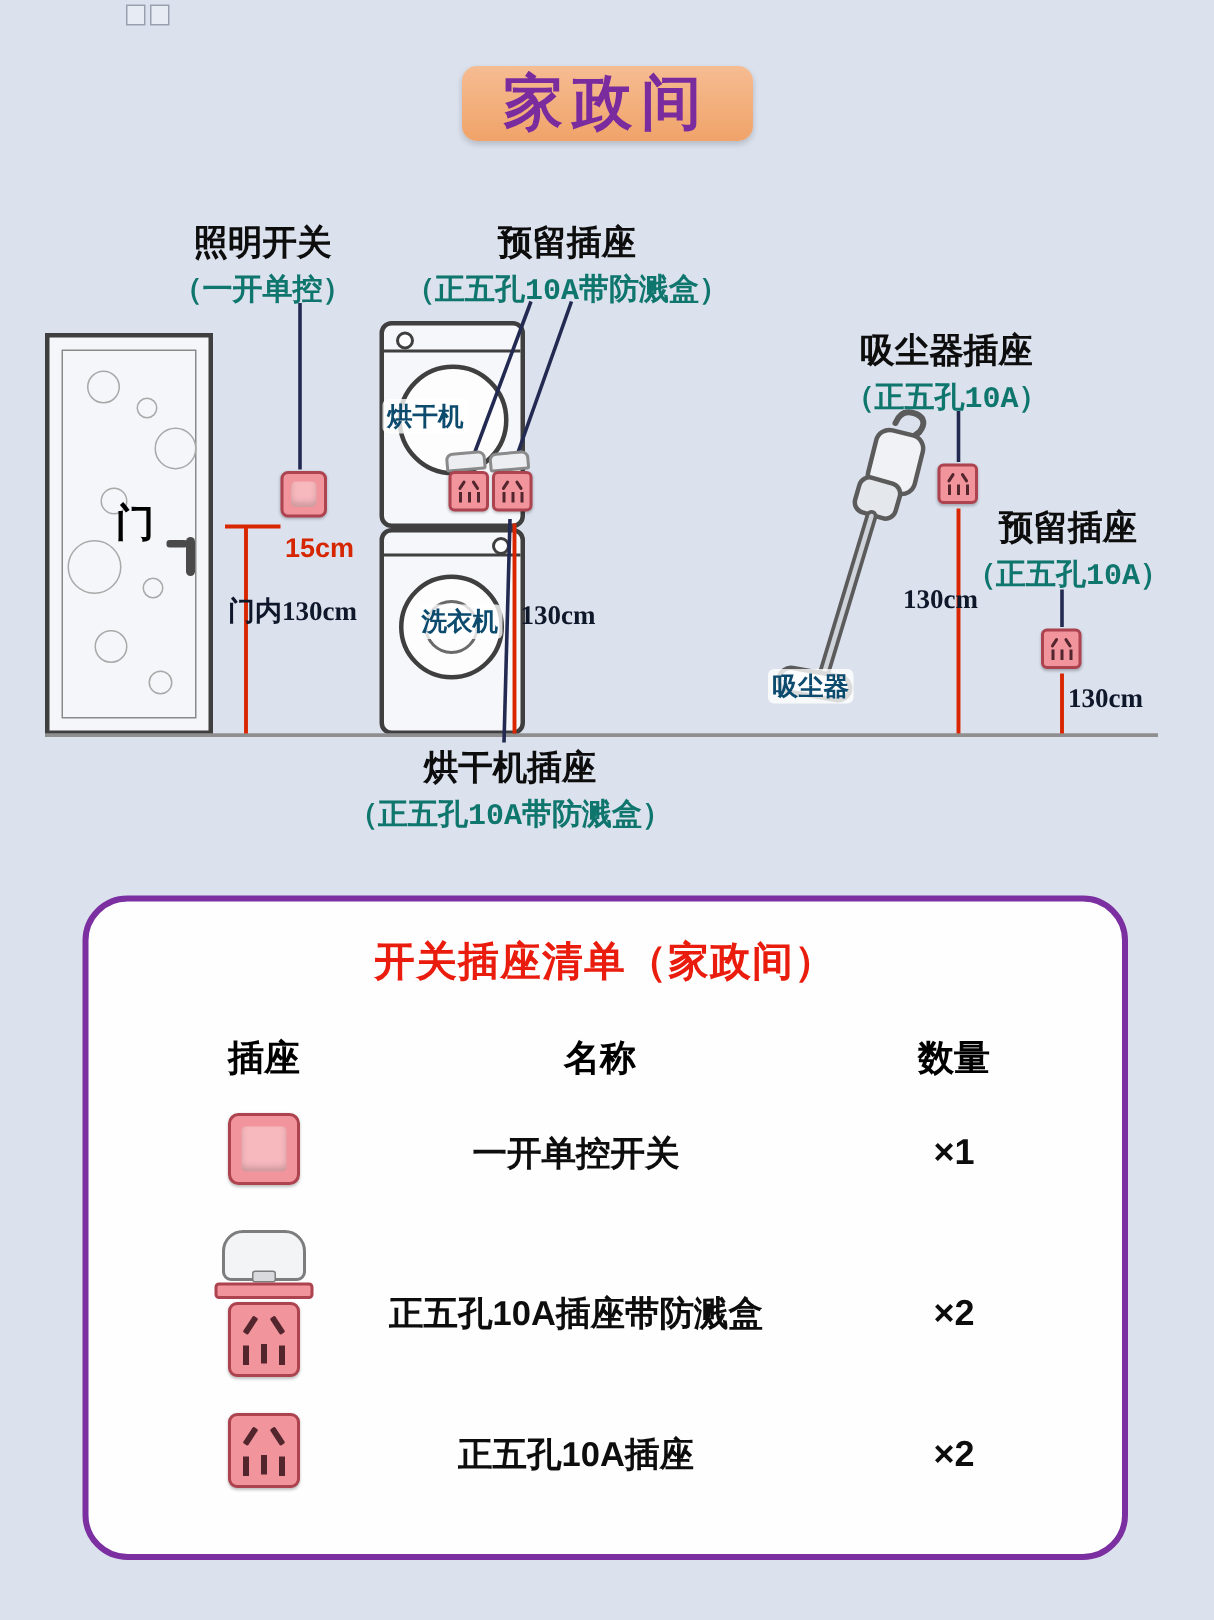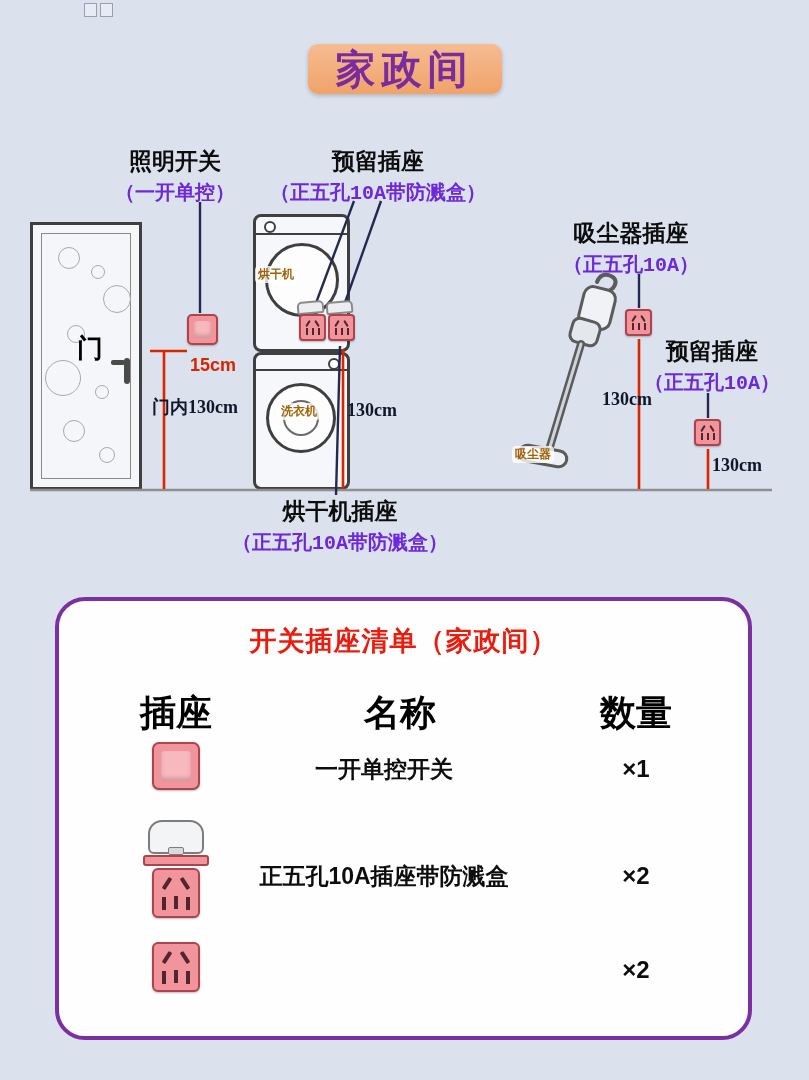--- a/index.html
+++ b/index.html
@@ -27,21 +27,21 @@
   .knob{position:absolute;right:9px;top:133px;width:6px;height:26px;background:#4a4a4a;border-radius:3px;}
   .knob::after{content:"";position:absolute;left:-13px;top:2px;width:14px;height:5px;background:#4a4a4a;border-radius:2px;}
 
   
   .appliance{position:absolute;width:97px;height:138px;border:3px solid #3f3f3f;border-radius:8px;
     background:#f6f7fa;box-sizing:border-box;z-index:2;}
   .appliance .strip{position:absolute;left:0;right:0;border-top:2px solid #3f3f3f;}
   .appliance .dot{position:absolute;border:2px solid #3f3f3f;border-radius:50%;background:#fff;}
   .drum{position:absolute;border:3px solid #3f3f3f;border-radius:50%;background:#fdfdfe;box-sizing:border-box;}
   .drum.inner::after{content:"";position:absolute;inset:14px;border:2px solid #6a6a6a;border-radius:50%;}
-  .obj-label{position:absolute;font-size:12px;font-weight:bold;color:#a16207;background:rgba(255,255,255,.78);
+  .obj-label{position:absolute;font-size:17px;font-weight:bold;color:#0c4a6e;background:rgba(255,255,255,.78);
     padding:0 3px;border-radius:4px;z-index:4;white-space:nowrap;}
 
   
   .vacuum{position:absolute;left:505px;top:268px;z-index:2;}
 
   
   .socket{position:absolute;background:#f1949c;border:2px solid #ae4350;border-radius:4px;
     box-shadow:0 1px 2px rgba(0,0,0,.25);box-sizing:border-box;z-index:5;}
   .socket::before,.socket::after{content:"";position:absolute;background:#53262e;border-radius:1px;}
   .socket.sm{width:27px;height:27px;}
@@ -61,31 +61,31 @@
   .switchbox.sm{width:31px;height:31px;}
   .switchbox.sm::before{inset:5px;}
   .switchbox.lg{width:48px;height:48px;border-width:2.5px;border-radius:7px;}
   .switchbox.lg::before{inset:7px;}
   .flap{position:absolute;width:27px;height:13px;background:#eceef1;border:2px solid #8a8a8a;
     border-radius:5px 5px 2px 2px;transform:rotate(-5deg);box-sizing:border-box;z-index:5;}
 
   
   .anno{position:absolute;text-align:center;z-index:6;font-family:Liberation Mono, monospace;}
   .anno-title{font-size:23px;font-weight:bold;color:#0d0d0d;white-space:nowrap;}
-  .anno-sub{font-size:20px;font-weight:600;color:#6d28d9;margin-top:2px;white-space:nowrap;}
+  .anno-sub{font-size:20px;font-weight:600;color:#0f766e;margin-top:2px;white-space:nowrap;}
   .meas{position:absolute;font-weight:bold;font-size:18px;z-index:6;white-space:nowrap;}
   .meas.red{color:#d62600;margin-left:44px;}
   .meas.maroon{color:#0f172a;font-family:Liberation Serif, serif;}
 
   
   .panel{position:absolute;left:55px;top:597px;width:697px;height:443px;background:#fefefe;
     border:4px solid #7b2fa0;border-radius:30px;box-sizing:border-box;z-index:6;}
   .panel-title{position:absolute;top:22px;left:0;right:0;text-align:center;font-size:27px;
     font-weight:bold;color:#ea1c0d;letter-spacing:1px;}
-  .th{position:absolute;top:88px;transform:translateX(-50%);font-size:36px;font-weight:bold;color:#000;}
+  .th{position:absolute;top:88px;transform:translateX(-50%);font-size:24px;font-weight:bold;color:#000;}
   .th.c1{left:117px;}.th.c2{left:341px;}.th.c3{left:577px;}
   .cell-name{position:absolute;left:325px;transform:translate(-50%,-50%);font-size:23px;font-weight:600;
     white-space:nowrap;color:#0d0d0d;}
   .cell-qty{position:absolute;left:577px;transform:translate(-50%,-50%);font-size:24px;font-weight:600;color:#0d0d0d;}
   .panel .switchbox,.panel .socket{position:absolute;}
   .cover-lid{position:absolute;width:56px;height:34px;background:#f3f4f6;border:2.5px solid #7d7d7d;
     border-radius:14px 14px 6px 6px;box-sizing:border-box;}
   .cover-lid::after{content:"";position:absolute;left:50%;bottom:-3px;transform:translateX(-50%);
     width:14px;height:6px;background:#d8dadd;border:1.5px solid #7d7d7d;border-radius:2px;}
   .cover-base{position:absolute;width:66px;height:11px;background:#f1949c;border:2px solid #ae4350;
@@ -222,16 +222,17 @@
       <div class="socket lg" style="left:93px;top:267px;">
           <i class="pins"></i>
         </div>
     </div>
     <span class="cell-name" style="top:275px;">正五孔10A插座带防溅盒</span>
     <span class="cell-qty" style="top:275px;">×2</span>
 
     <div class="socket lg" style="left:93px;top:341px;">
         <i class="pins"></i>
       </div>
+    <span class="cell-name" style="top:369px;">正五孔10A插座</span>
     <span class="cell-qty" style="top:369px;">×2</span>
   </div>
 
 </div>
 
 </body></html>

